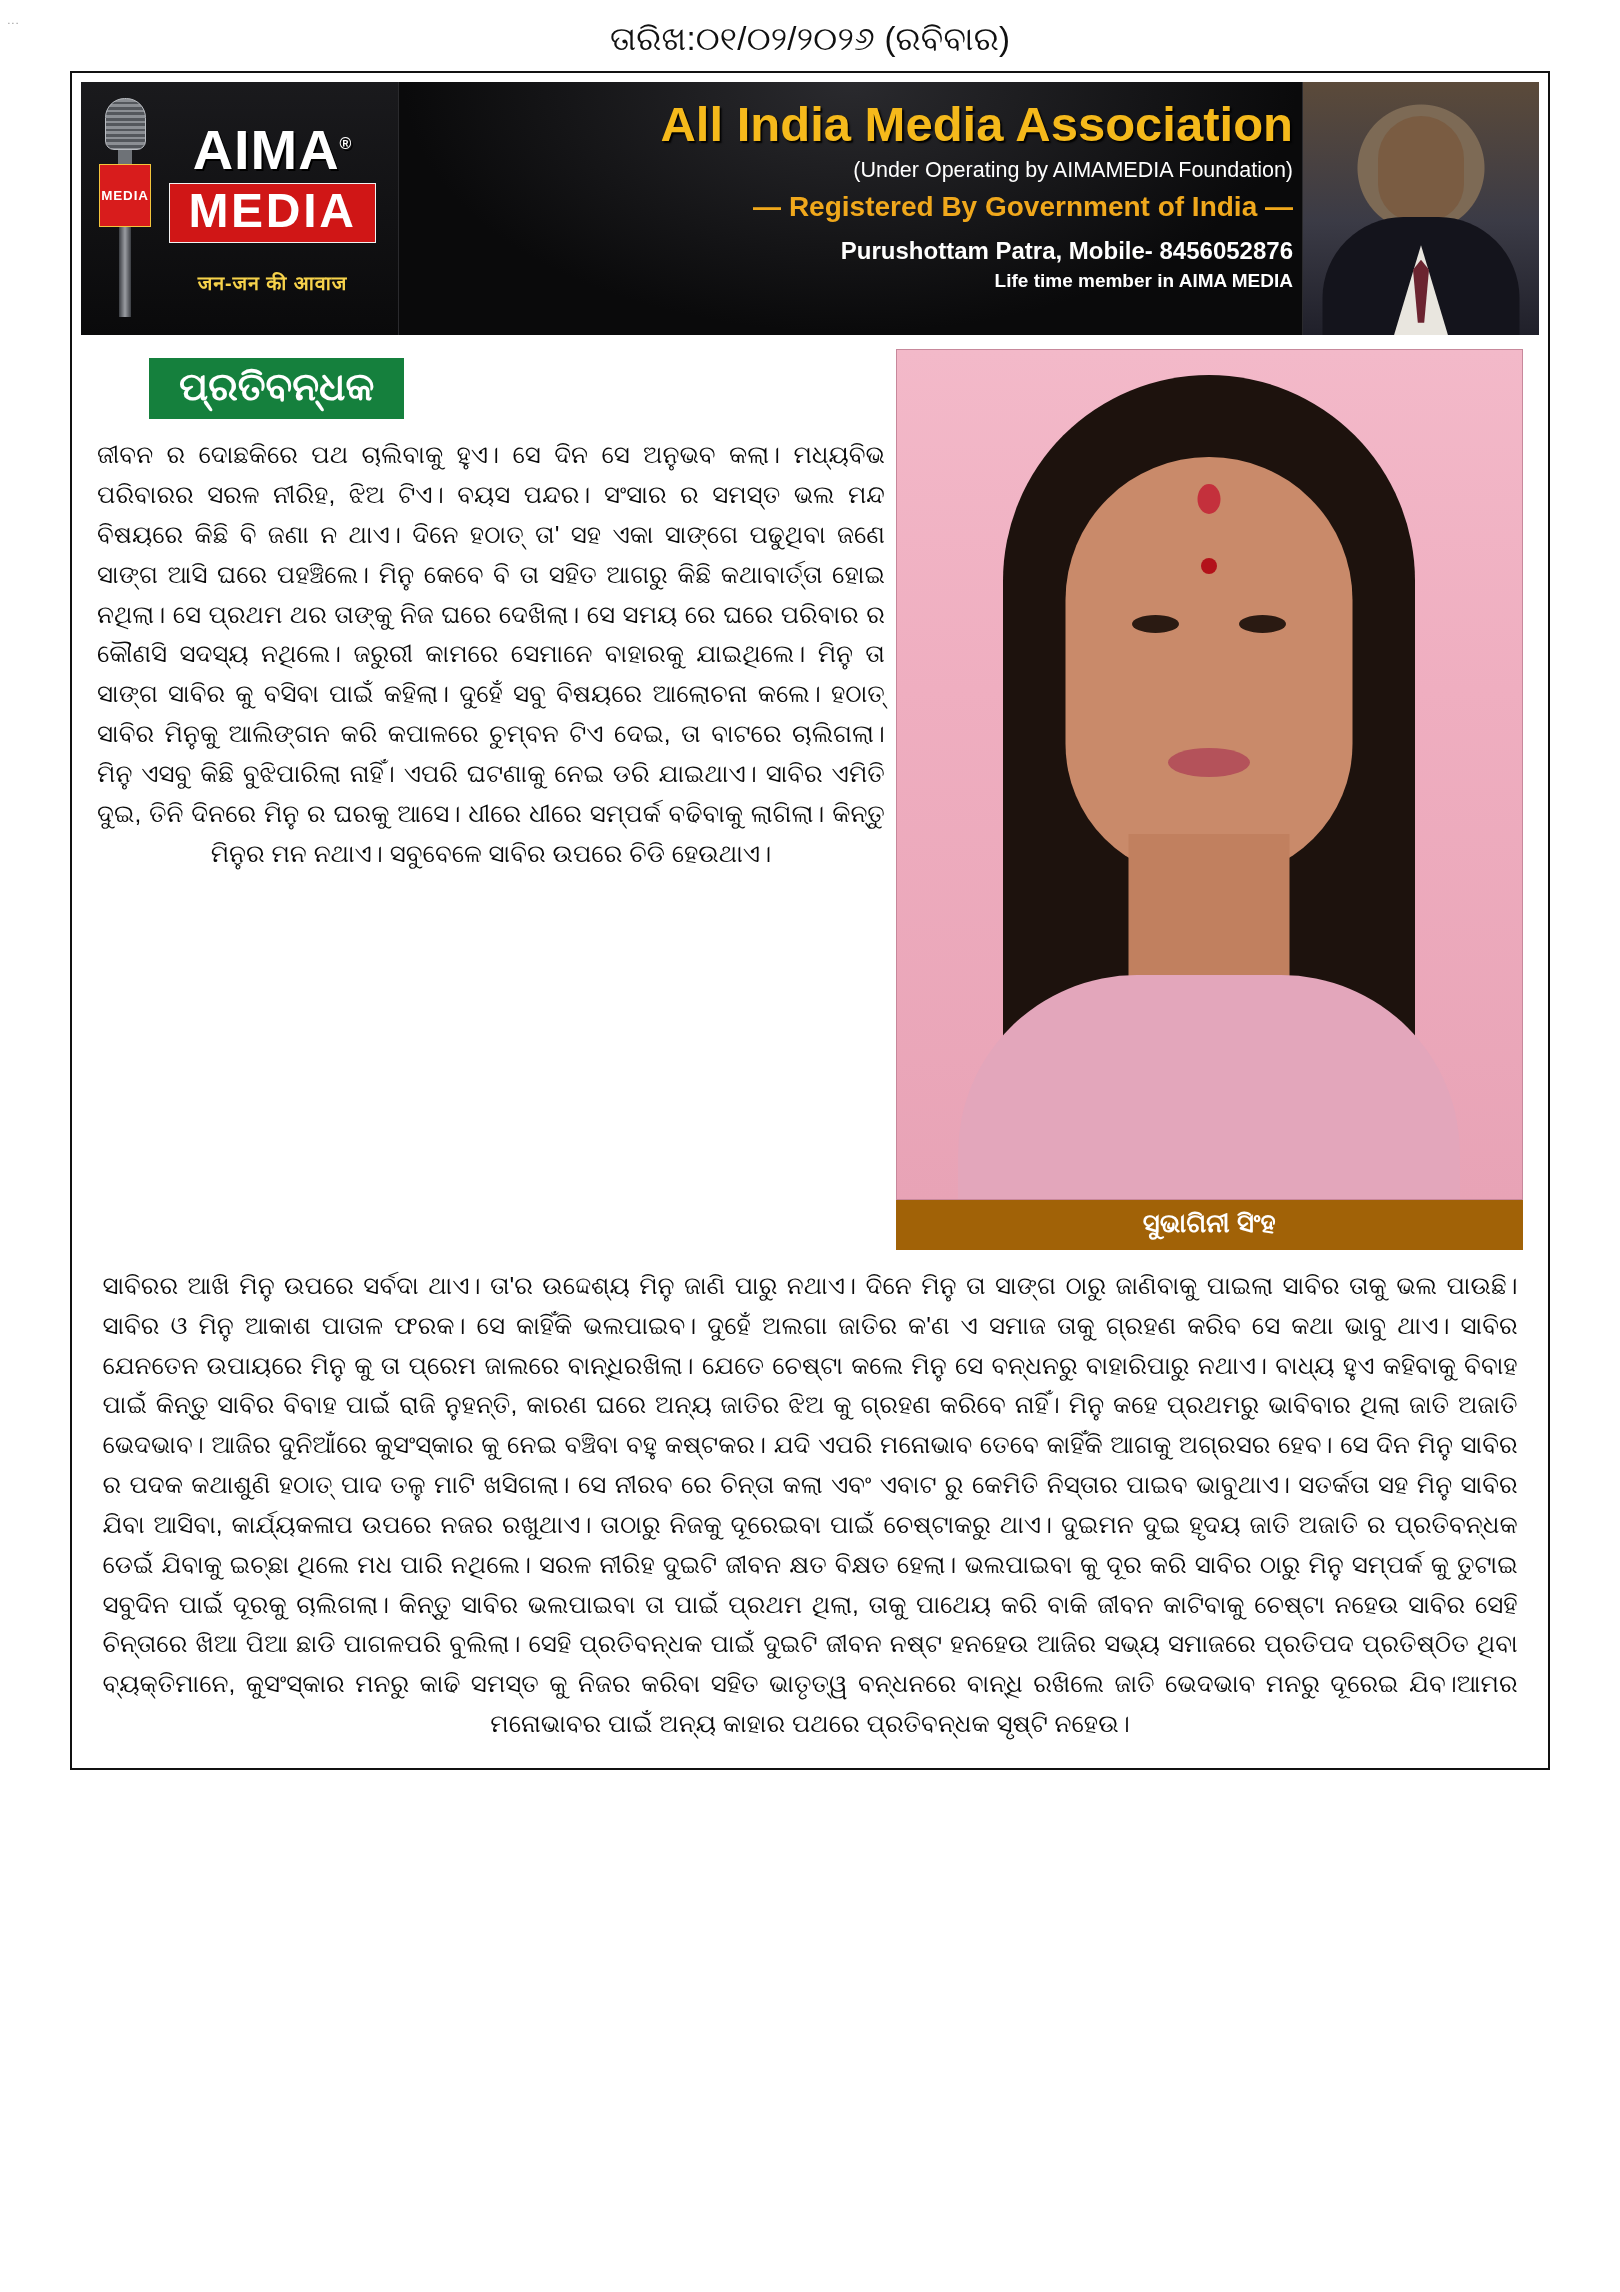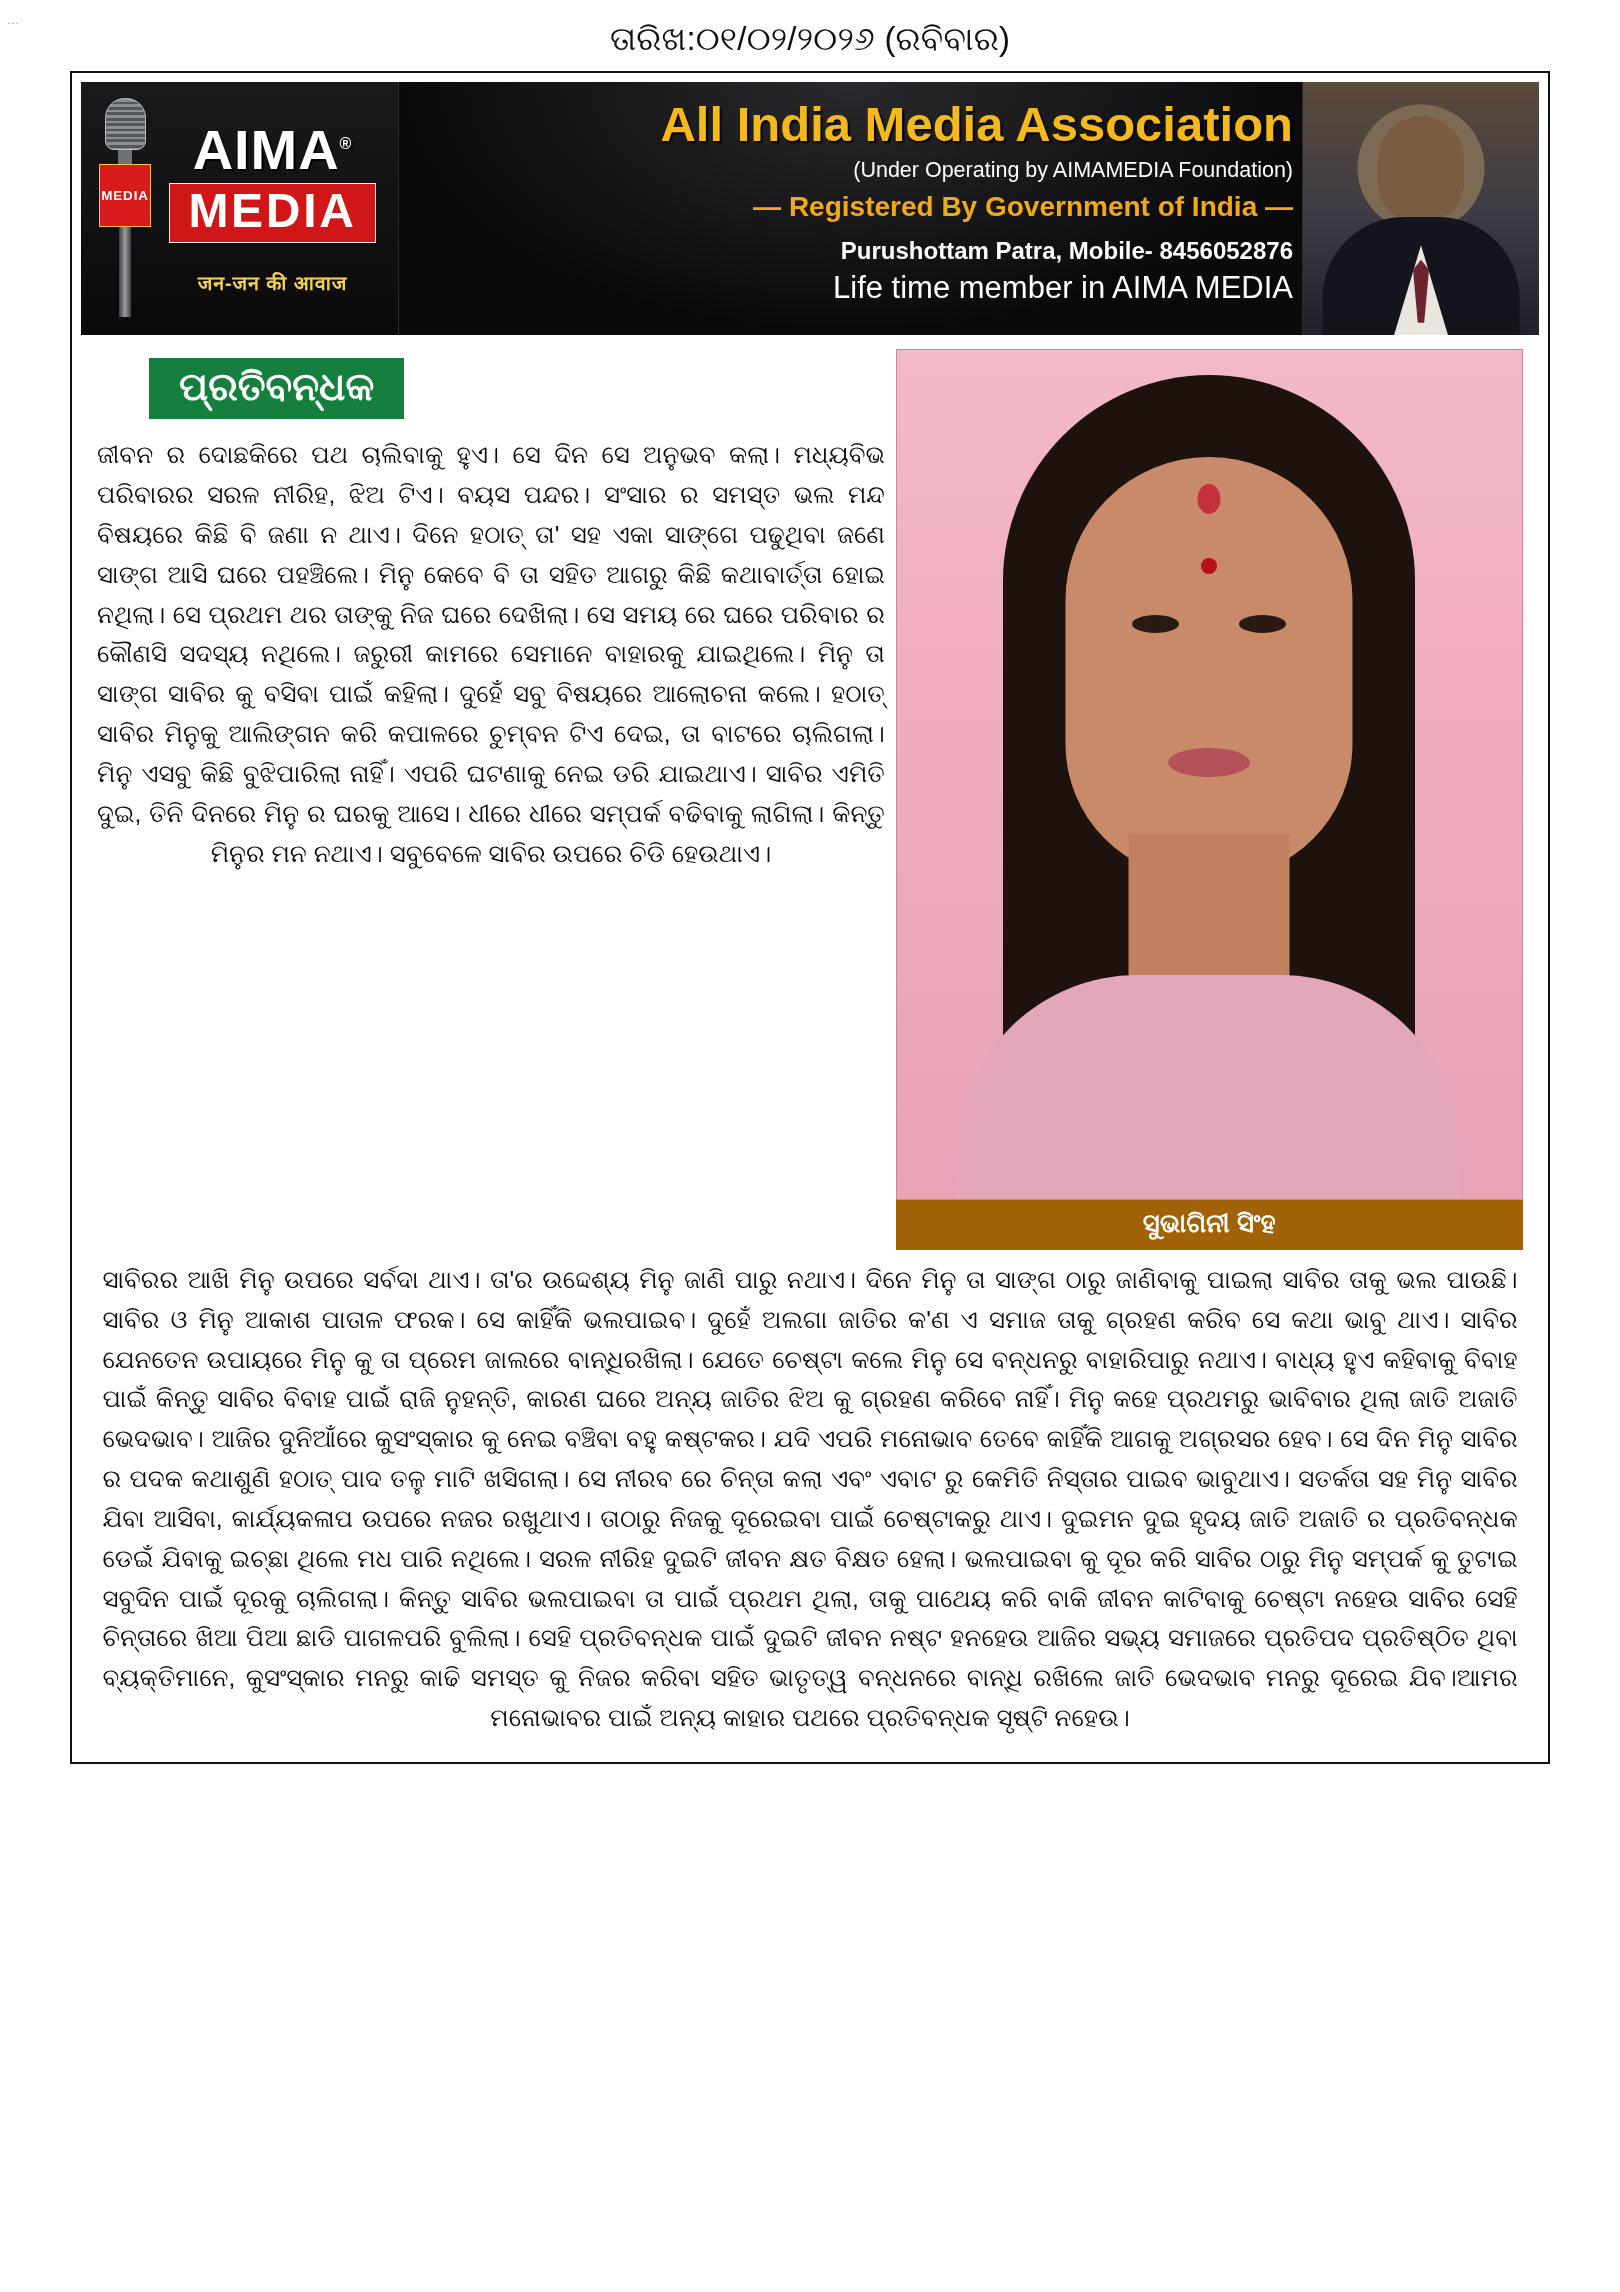--- a/index.html
+++ b/index.html
@@ -134,22 +134,22 @@
   }
   .b-sep { color:#f0a81c; }
   .b-person {
     color: #ffffff;
     font-size: 24px;
     font-weight: bold;
     margin-top: 14.3px;
   }
   .b-member {
     color: #ffffff;
-    font-size: 31px;
-    font-weight: normal;
+    font-size: 19px;
+    font-weight: bold;
     margin-top: 4.5px;
   }
   .banner-right {
     width: 237px;
     border-left: 1.8px solid #2a2a2d;
     background: #1b1a18;
     position: relative;
     overflow: hidden;
   }
   .photo-man {
@@ -252,21 +252,21 @@
   .caption {
     background: #a16207;
     color: #ffffff;
     text-align: center;
     padding: 5.4px 5.4px 9px 5.4px;
     line-height: 1.35;
   }
   .caption .c1 { font-size: 26px; font-weight: bold; }
   .caption .c2 { font-size: 25px; font-weight: bold; margin-top: 1.8px; }
   .full-text {
-    margin-top: 10px;
+    margin-top: 16px;
     font-size: 24.6px;
     line-height: 1.62;
     color: #0a0a0a;
     text-align: justify;
     text-align-last: center;
     padding: 0 5.4px;
   }
   .full-text p { margin: 0 0 2.7px 0; }
 </style>
 </head>

